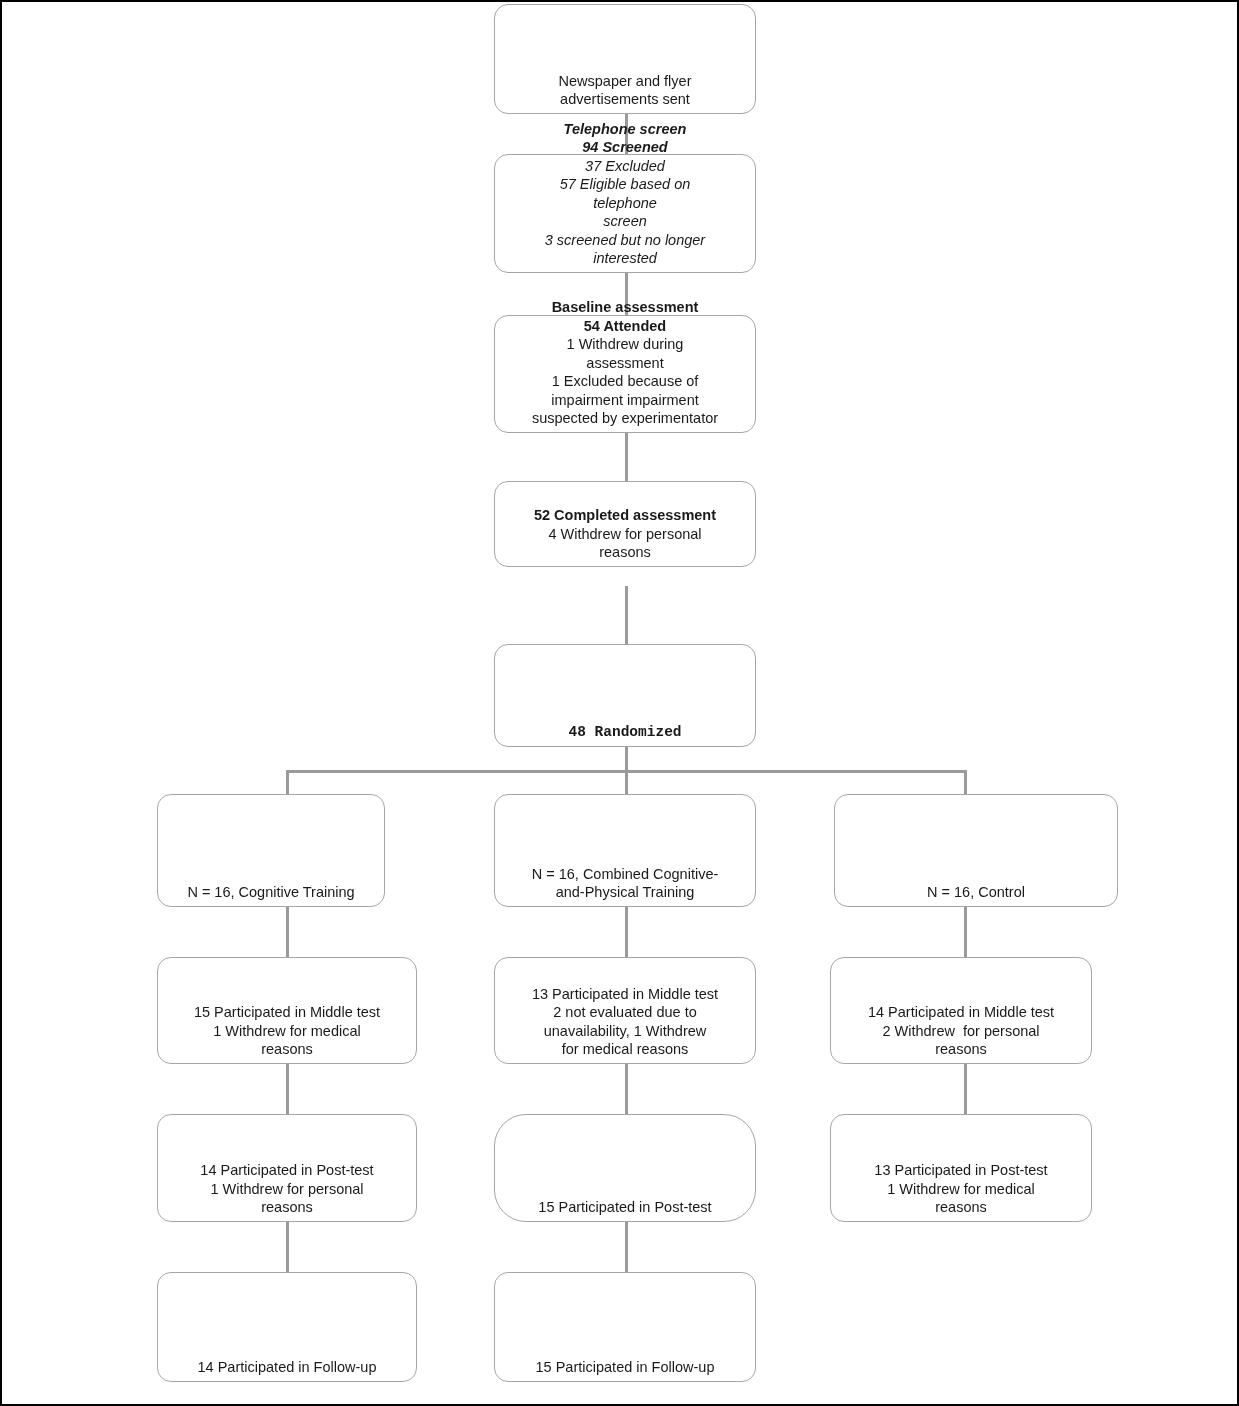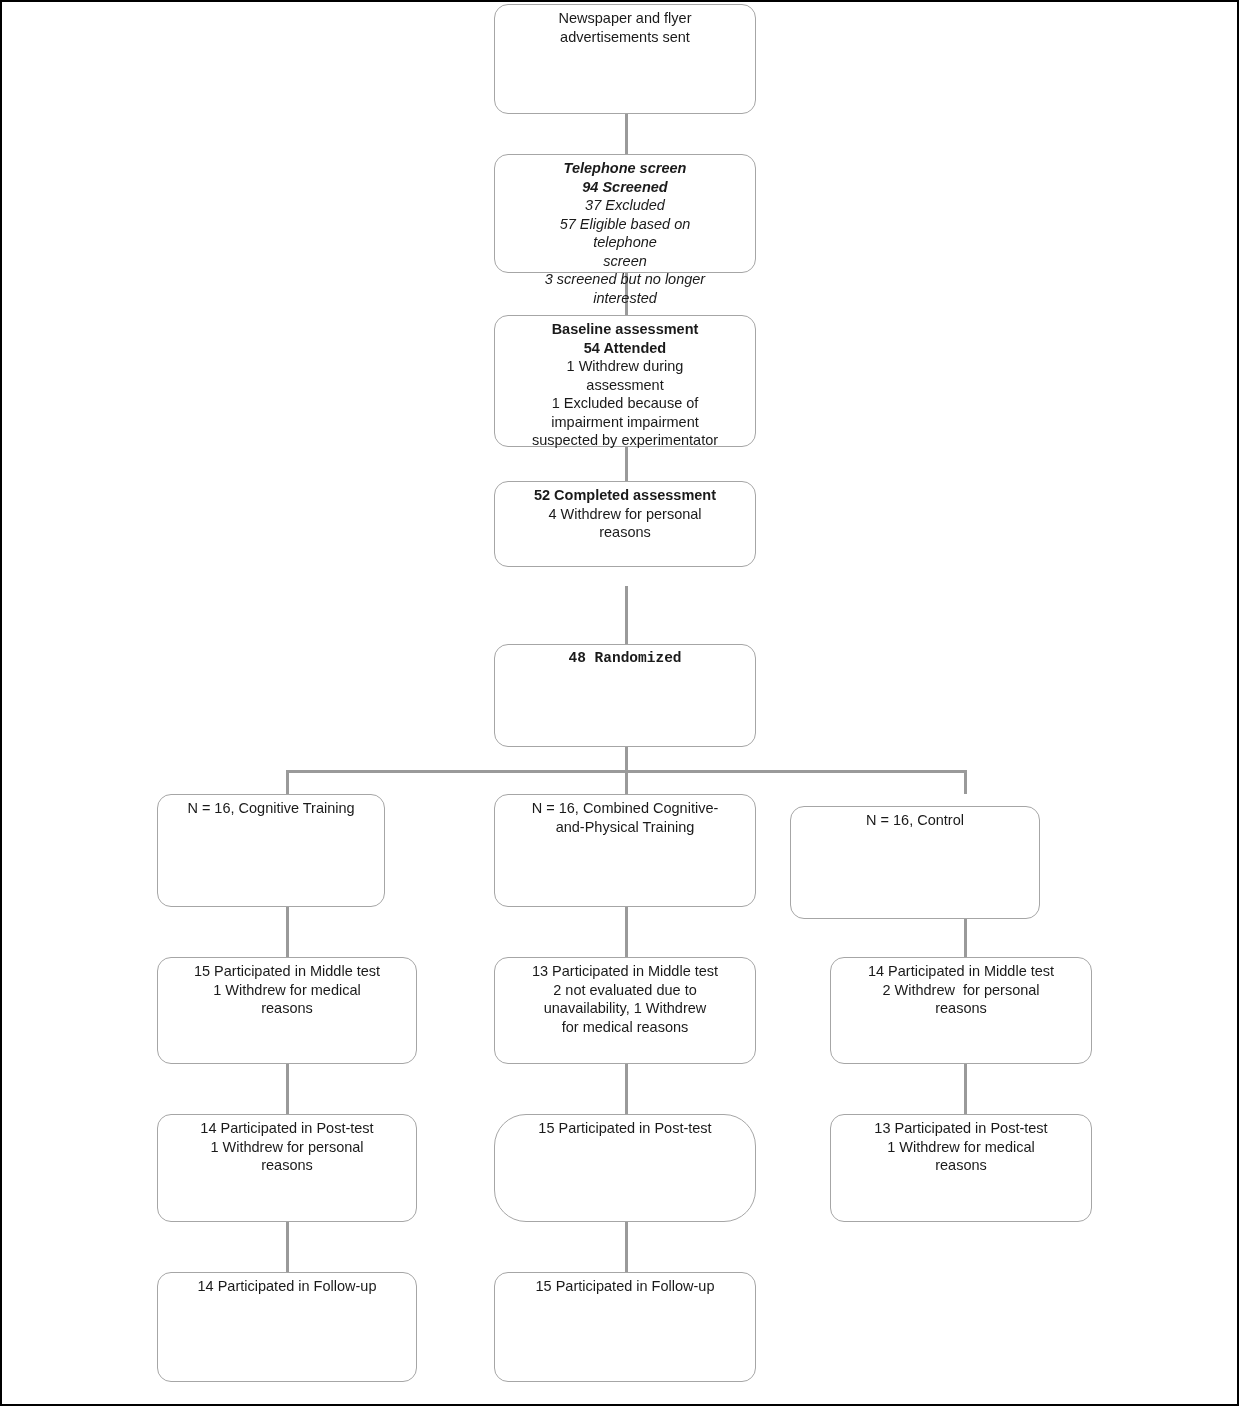--- a/index.html
+++ b/index.html
@@ -19,21 +19,21 @@
     box-sizing: border-box;
     overflow: hidden;
   }
   .node {
     position: absolute;
     box-sizing: border-box;
     background: #ffffff;
     border: 1.5px solid #a6a6a6;
     border-radius: 14px;
     display: flex;
-    align-items: flex-start;
+    align-items: flex-end;
     justify-content: center;
     text-align: center;
     color: #1a1a1a;
     font-size: 14.5px;
     line-height: 1.28;
     padding: 4px 10px;
     z-index: 2;
   }
   .node .lines {
     width: 100%;
@@ -93,21 +93,21 @@
         <span class="ln bold">94 Screened</span>
         <span class="ln">37 Excluded</span>
         <span class="ln">57 Eligible based on</span>
         <span class="ln">telephone</span>
         <span class="ln">screen</span>
         <span class="ln">3 screened but no longer</span>
         <span class="ln">interested</span>
       </span>
   </div>
 
-  <div class="node" style="left:492px; top:313px; width:262px; height:132px;">
+  <div class="node" style="left:492px; top:313px; width:262px; height:118px;">
     <span class="lines">
         <span class="ln bold">Baseline assessment</span>
         <span class="ln bold">54 Attended</span>
         <span class="ln">1 Withdrew during</span>
         <span class="ln">assessment</span>
         <span class="ln">1 Excluded because of</span>
         <span class="ln">impairment impairment</span>
         <span class="ln">suspected by experimentator</span>
       </span>
   </div>
@@ -132,21 +132,21 @@
       </span>
   </div>
 
   <div class="node" style="left:492px; top:792px; width:262px; height:113px;">
     <span class="lines">
         <span class="ln">N = 16, Combined Cognitive-</span>
         <span class="ln">and-Physical Training</span>
       </span>
   </div>
 
-  <div class="node" style="left:788px; top:792px; width:250px; height:113px;margin-top:12px;">
+  <div class="node" style="left:832px; top:792px; width:284px; height:113px;">
     <span class="lines">
         <span class="ln">N = 16, Control</span>
       </span>
   </div>
 
   <div class="node" style="left:155px; top:955px; width:260px; height:107px;">
     <span class="lines">
         <span class="ln">15 Participated in Middle test</span>
         <span class="ln">1 Withdrew for medical</span>
         <span class="ln">reasons</span>

